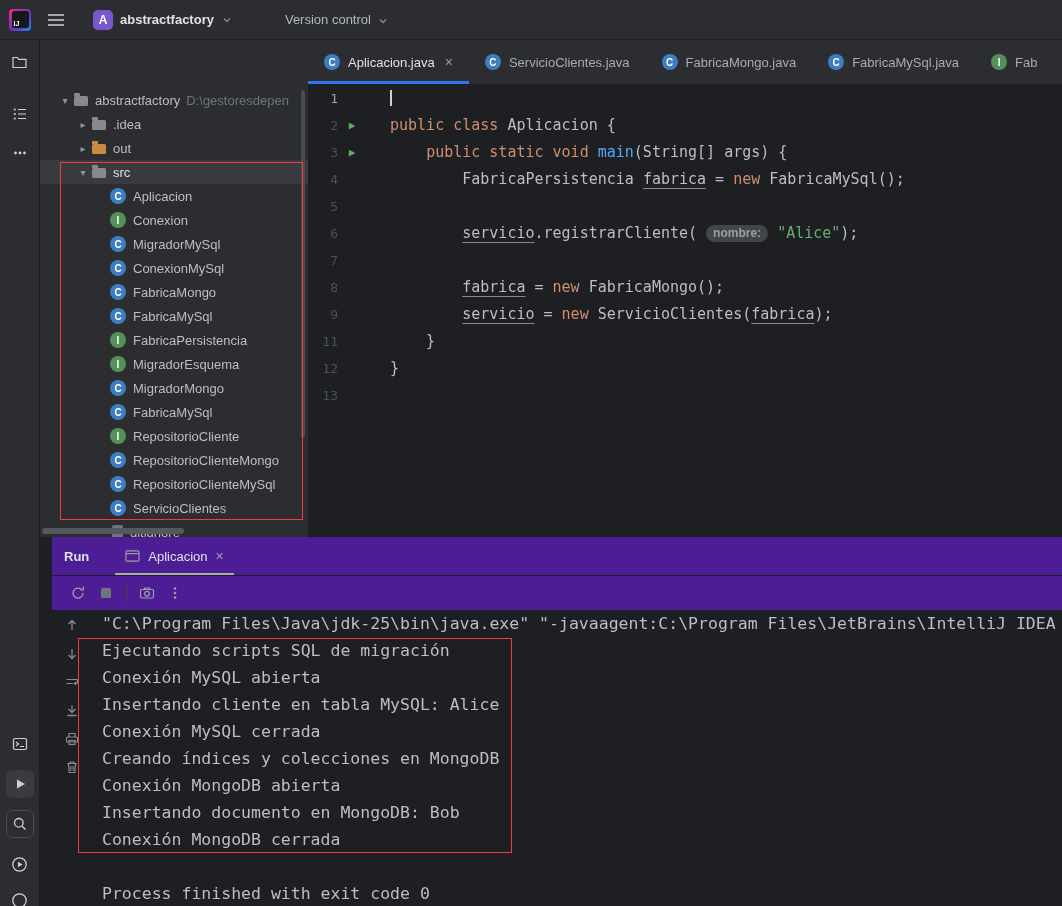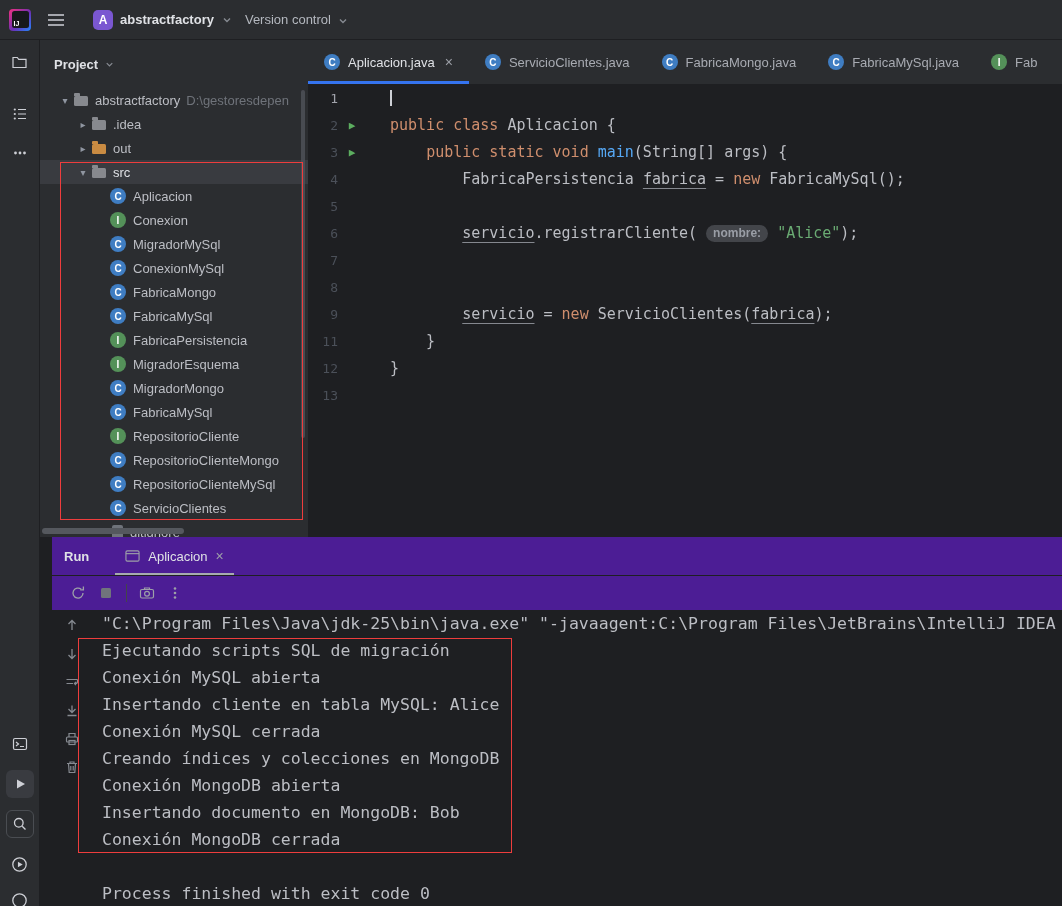--- a/index.html
+++ b/index.html
@@ -7,21 +7,21 @@
   #app{position:absolute;inset:0;overflow:hidden;}
 
   
   #titlebar{position:absolute;left:0;top:0;width:1062px;height:40px;background:#2b2d30;border-bottom:1px solid #1e1f22;box-sizing:border-box;display:flex;align-items:center;}
   .logo{width:22px;height:22px;margin-left:9px;border-radius:4px;background:linear-gradient(135deg,#f5317f,#6b2fb3 55%,#2388ff);position:relative;flex:none;}
   .logo .inner{position:absolute;inset:2.5px;background:#17181b;border-radius:2.5px;color:#fff;font-size:7px;font-weight:bold;display:flex;align-items:flex-end;padding:1px 0 1px 2px;box-sizing:border-box;}
   .burger{margin-left:16px;display:flex;align-items:center;}
   .proj-widget{display:flex;align-items:center;gap:7px;margin-left:22px;padding:4px 6px;border-radius:6px;cursor:default;}
   .avatar{width:20px;height:20px;border-radius:5px;background:#7a57d1;color:#fff;font-size:12px;font-weight:bold;display:flex;align-items:center;justify-content:center;flex:none;}
   .pname{color:#dfe1e5;font-size:13px;font-weight:bold;}
-  .vcs-widget{display:flex;align-items:flex-end;gap:6px;color:#b4b8bf;font-size:13px;padding:4px 6px;}
+  .vcs-widget{display:flex;align-items:flex-end;gap:6px;margin-left:40px;color:#b4b8bf;font-size:13px;padding:4px 6px;}
 
   
   #leftstrip{position:absolute;left:0;top:40px;width:40px;height:866px;background:#2b2d30;border-right:1px solid #1e1f22;box-sizing:border-box;}
   .sicon{position:absolute;left:50%;transform:translateX(-50%);width:28px;height:28px;display:flex;align-items:center;justify-content:center;border-radius:6px;color:#ced0d6;}
   .sicon.active{background:#393b40;}
   .sicon.outlined{border:1px solid #4a4d52;box-sizing:border-box;}
 
   
   #project-panel{position:absolute;left:40px;top:40px;width:268px;height:497px;background:#2b2d30;overflow:hidden;}
   .ph{height:48px;display:flex;align-items:center;padding-left:14px;gap:6px;color:#dfe1e5;font-size:13px;font-weight:bold;}
@@ -168,28 +168,20 @@
         </svg>
     </div>
     <div class="sicon" style="top:846px">
       <svg width="17" height="17" viewBox="0 0 16 16">
           <circle cx="8" cy="8" r="6.3" stroke="#ced0d6" stroke-width="1.2" fill="none"></circle>
         </svg>
     </div>
   </nav>
 
   <aside id="project-panel">
-    <div class="ph">
-      <span>Project</span>
-      <span>
-          <svg width="11" height="11" viewBox="0 0 12 12">
-            <path d="M3 4.5l3 3 3-3" stroke="#868a91" stroke-width="1.4" fill="none"></path>
-          </svg>
-        </span>
-    </div>
     <div id="tree">
         <div class="trow" style="padding-left: 16px;">
           <span class="tchev">▾</span>
           <span class="nicon fold"></span>
           <span class="tlabel">abstractfactory</span>
           <span class="tpath">D:\gestoresdepen</span>
         </div>
         <div class="trow" style="padding-left: 34px;">
           <span class="tchev">▸</span>
           <span class="nicon fold"></span>
@@ -298,21 +290,21 @@
 
   <div id="editor">
     <div id="code">
         <div class="cline"><span class="lnum cur">1</span><span class="licon"></span><span class="lcode"><span class="caret"></span></span></div>
         <div class="cline"><span class="lnum">2</span><span class="licon">▶</span><span class="lcode"><span class="tk-kw">public class </span><span class="tk-p">Aplicacion {</span></span></div>
         <div class="cline"><span class="lnum">3</span><span class="licon">▶</span><span class="lcode"><span class="tk-p">    </span><span class="tk-kw">public static void </span><span class="tk-m">main</span><span class="tk-p">(String[] args) {</span></span></div>
         <div class="cline"><span class="lnum">4</span><span class="licon"></span><span class="lcode"><span class="tk-p">        FabricaPersistencia </span><span class="tk-u">fabrica</span><span class="tk-p"> = </span><span class="tk-kw">new</span><span class="tk-p"> FabricaMySql();</span></span></div>
         <div class="cline"><span class="lnum">5</span><span class="licon"></span></div>
         <div class="cline"><span class="lnum">6</span><span class="licon"></span><span class="lcode"><span class="tk-p">        </span><span class="tk-u">servicio</span><span class="tk-p">.registrarCliente( </span><span class="tk-h">nombre:</span><span class="tk-p"> </span><span class="tk-s">"Alice"</span><span class="tk-p">);</span></span></div>
         <div class="cline"><span class="lnum">7</span><span class="licon"></span><span class="lcode"></span></div>
-        <div class="cline"><span class="lnum">8</span><span class="licon"></span></div>
+        <div class="cline"><span class="lnum">8</span><span class="licon"></span><span class="lcode"><span class="tk-p">        </span><span class="tk-u">fabrica</span><span class="tk-p"> = </span><span class="tk-kw">new</span><span class="tk-p"> FabricaMongo();</span></span></div>
         <div class="cline"><span class="lnum">9</span><span class="licon"></span><span class="lcode"><span class="tk-p">        </span><span class="tk-u">servicio</span><span class="tk-p"> = </span><span class="tk-kw">new</span><span class="tk-p"> ServicioClientes(</span><span class="tk-u">fabrica</span><span class="tk-p">);</span></span></div>
         <div class="cline"><span class="lnum">11</span><span class="licon"></span><span class="lcode"><span class="tk-p">    }</span></span></div>
         <div class="cline"><span class="lnum">12</span><span class="licon"></span><span class="lcode"><span class="tk-p">}</span></span></div>
         <div class="cline"><span class="lnum">13</span><span class="licon"></span><span class="lcode"></span></div>
       </div>
   </div>
 
   <section id="run-panel">
     <div class="rheader">
       <span class="rtitle">Run</span>

